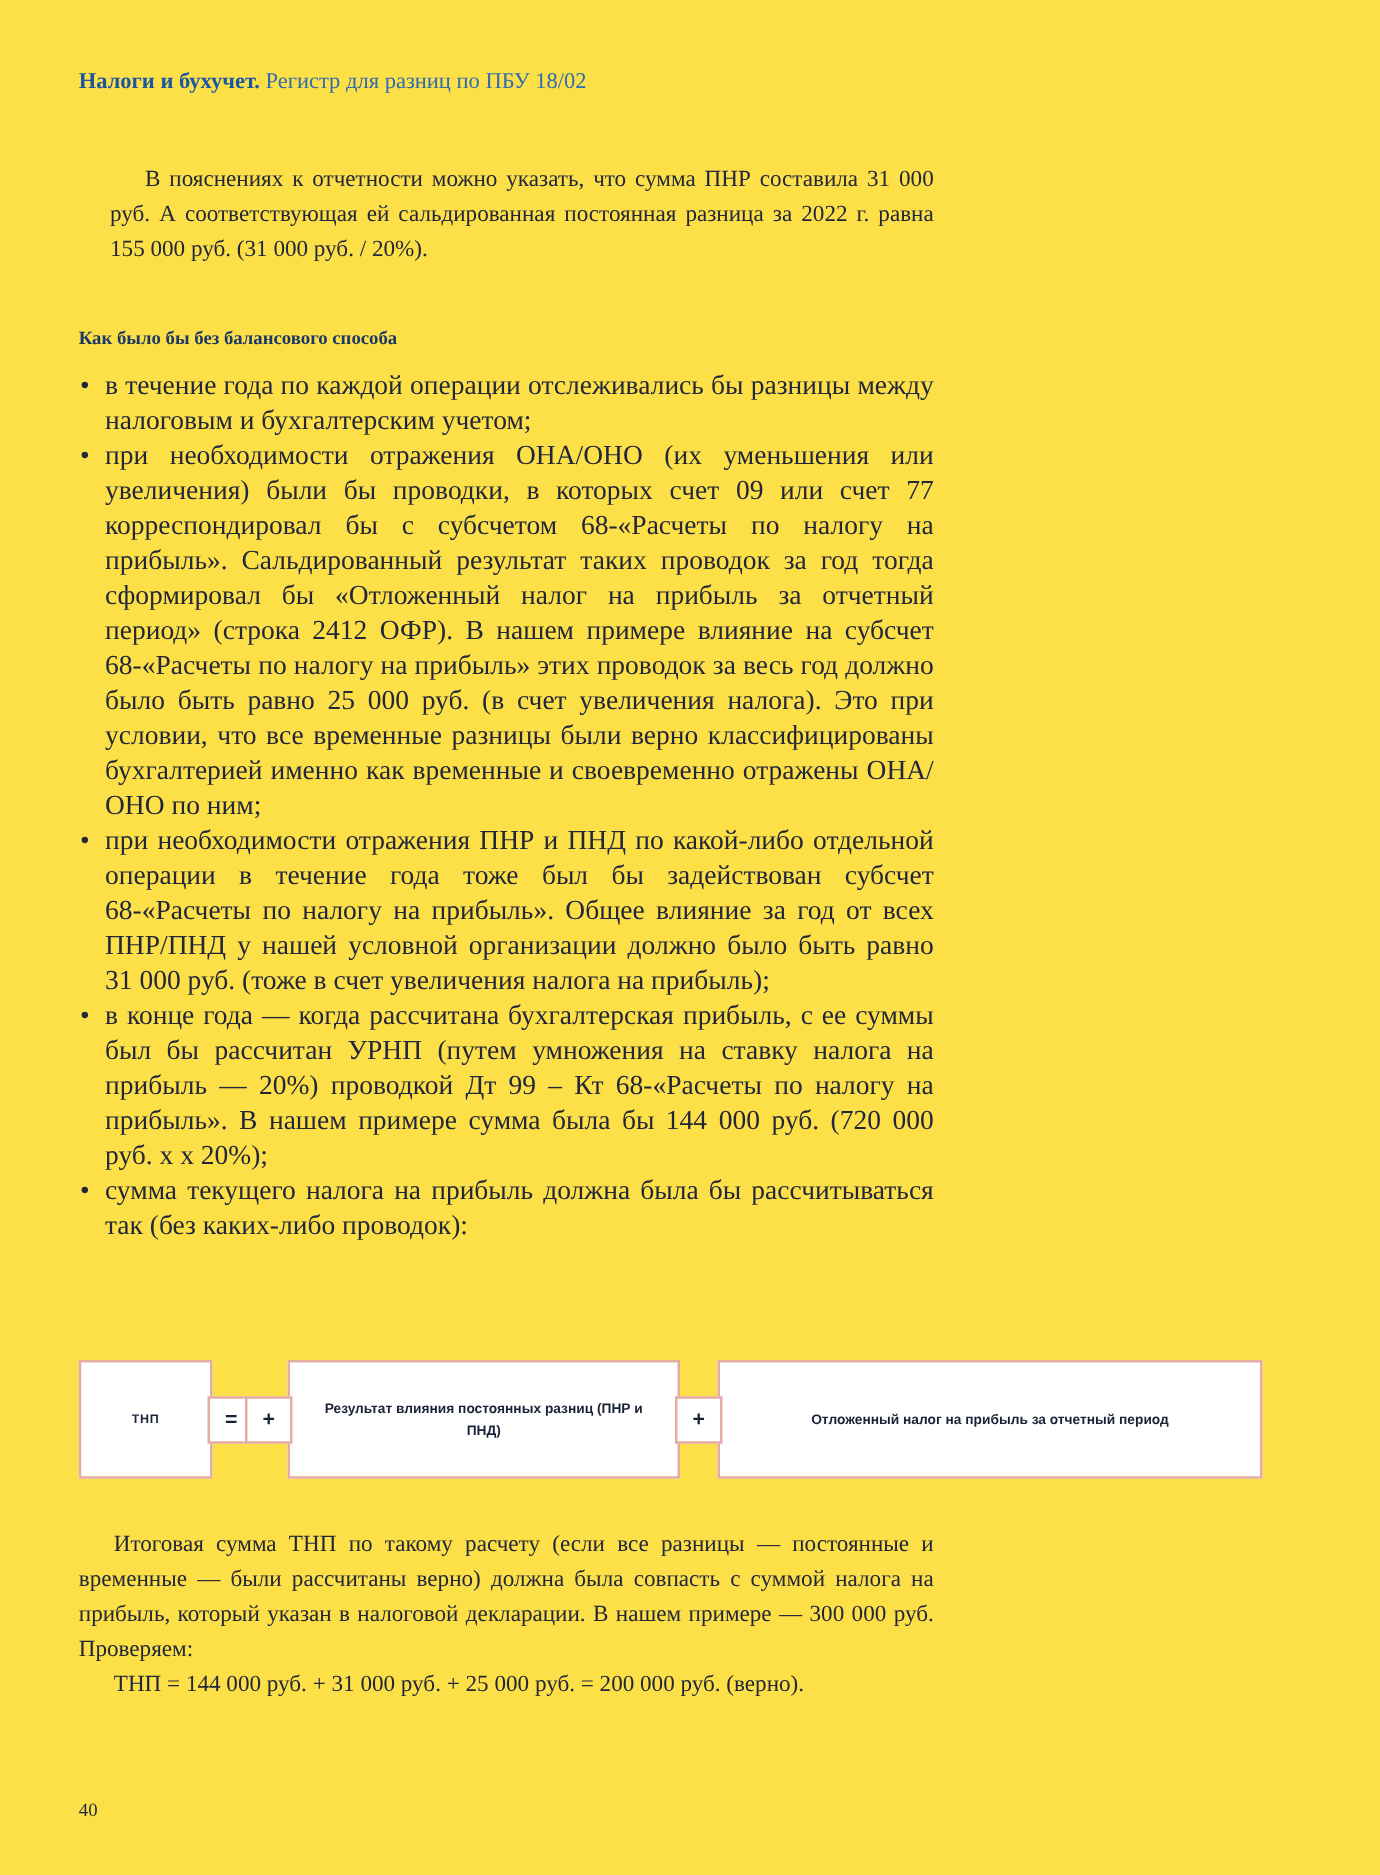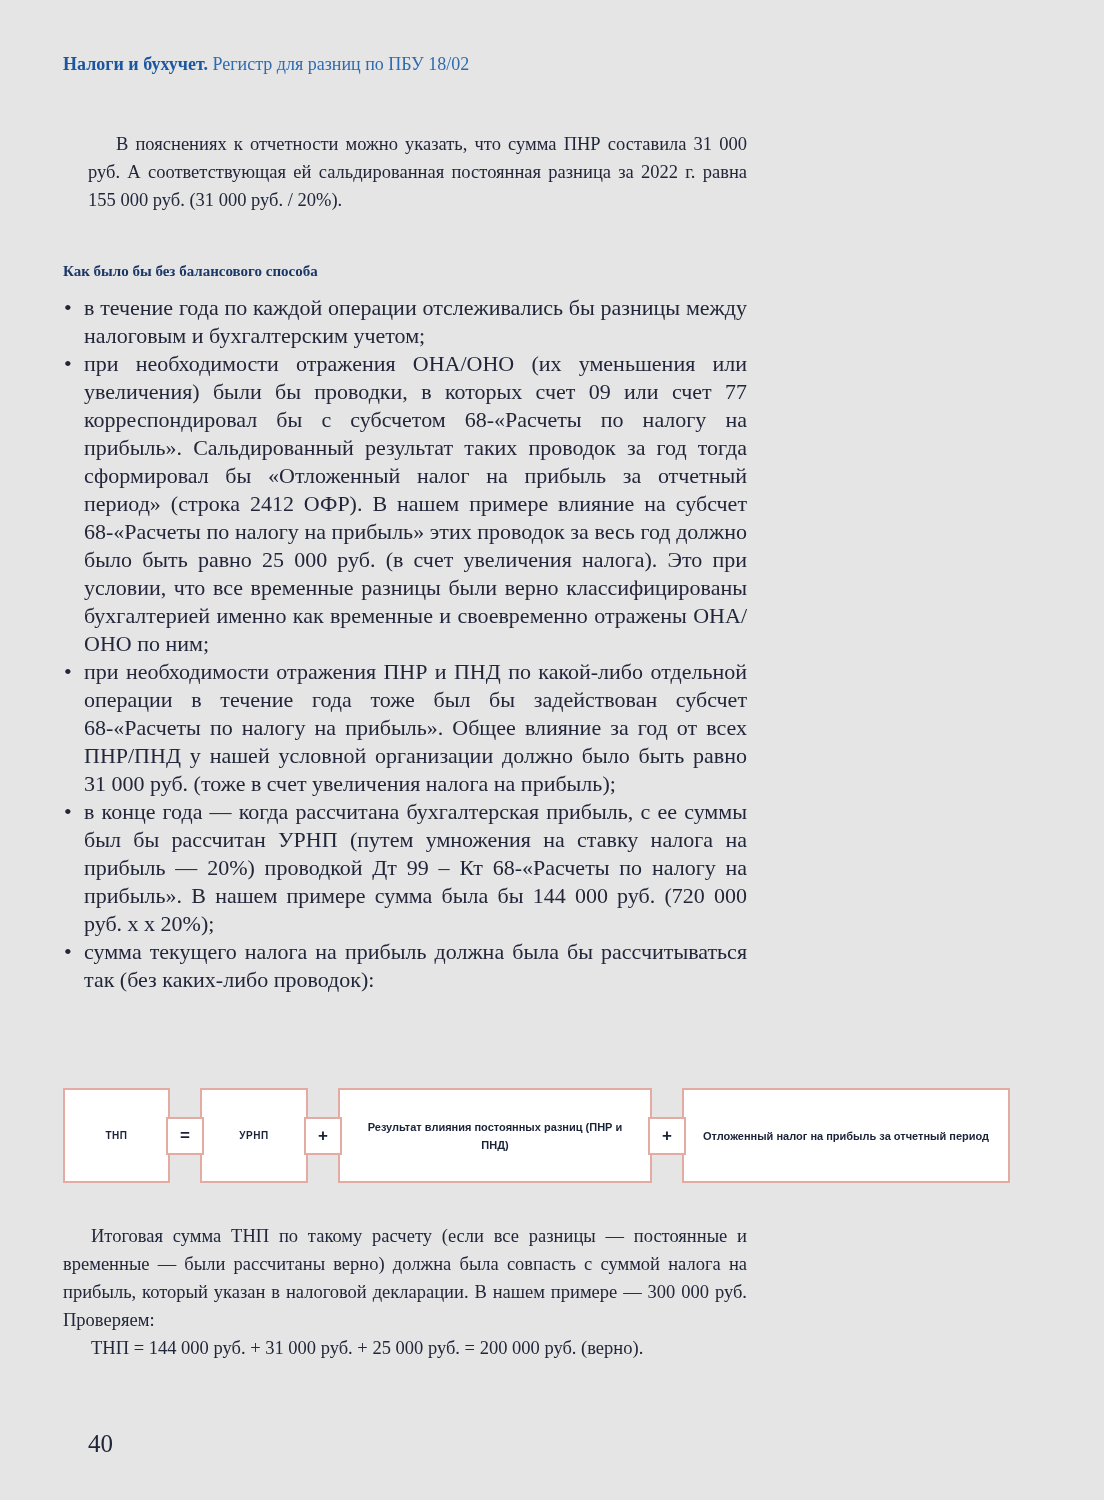--- a/index.html
+++ b/index.html
@@ -1,19 +1,19 @@
 <!DOCTYPE html>
 <html lang="ru"><head>
 <meta charset="utf-8">
 <style>
   html,body{margin:0;padding:0;background:#ffffff;}
   .page{
     position:relative;
     width:1104px;height:1500px;
-    background:#e5e5e5;
+    background:#fde047;
     font-family:"Liberation Serif", serif;
     color:#22263a;
     box-sizing:border-box;
     overflow:hidden;
   }
   .content{
     position:absolute;
     left:63px;top:0;
     width:684px;
   }
@@ -98,23 +98,22 @@
   .closing{
     position:absolute;
     left:63px;
     top:1222px;
     width:684px;
   }
   .page-number{
     position:absolute;
     left:63px;
     bottom:42px;
-    font-size:25px;
+    font-size:15px;
     color:#22263a;
-    margin-left:25px;
   }
 </style>
 </head>
 <body>
 
 <div class="page">
 
   <div class="content">
 
     <div class="running-head">
@@ -132,21 +131,20 @@
       <li>при необходимости отражения ПНР и ПНД по какой-либо отдельной операции в течение года тоже был бы задействован субсчет 68-«Расчеты по налогу на прибыль». Общее влияние за год от всех ПНР/ПНД у нашей условной организации должно было быть равно 31 000 руб. (тоже в счет увеличения налога на прибыль);</li>
       <li>в конце года — когда рассчитана бухгалтерская прибыль, с ее суммы был бы рассчитан УРНП (путем умножения на ставку налога на прибыль — 20%) проводкой Дт 99 – Кт 68-«Расчеты по налогу на прибыль». В нашем примере сумма была бы 144 000 руб. (720 000 руб. х х 20%);</li>
       <li>сумма текущего налога на прибыль должна была бы рассчитываться так (без каких-либо проводок):</li>
     </ul>
 
   </div>
 
   <div class="formula">
     <div class="f-term small w1">ТНП</div>
     <div class="f-op">=</div>
-    <div class="f-term small w2">УРНП</div>
     <div class="f-op">+</div>
     <div class="f-term w3">Результат влияния постоянных разниц (ПНР и ПНД)</div>
     <div class="f-op">+</div>
     <div class="f-term w4">Отложенный налог на прибыль за отчетный период</div>
   </div>
 
   <div class="closing">
     <p class="indent">Итоговая сумма ТНП по такому расчету (если все разницы — постоянные и временные — были рассчитаны верно) должна была совпасть с суммой налога на прибыль, который указан в налоговой декларации. В нашем примере — 300 000 руб. Проверяем:</p>
     <p class="indent">ТНП = 144 000 руб. + 31 000 руб. + 25 000 руб. = 200 000 руб. (верно).</p>
   </div>

